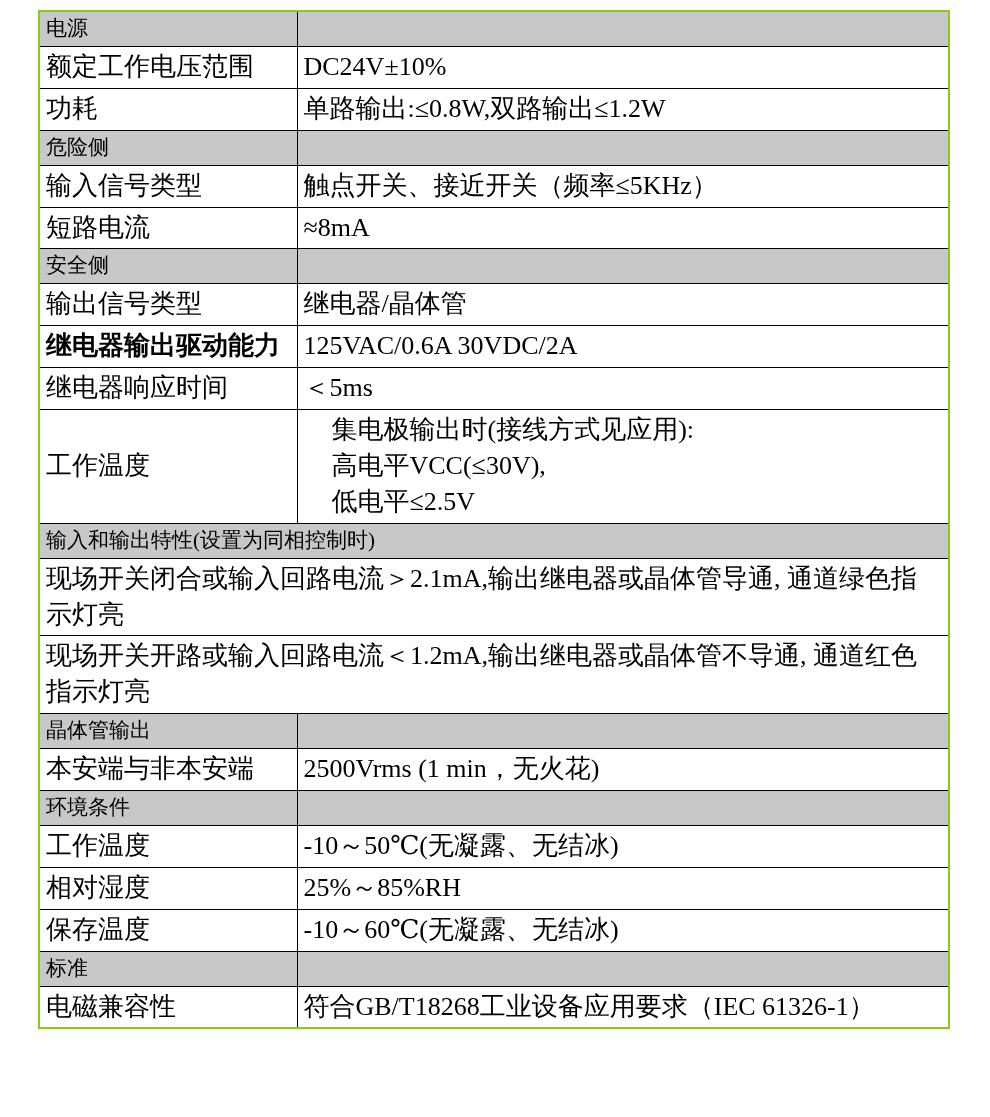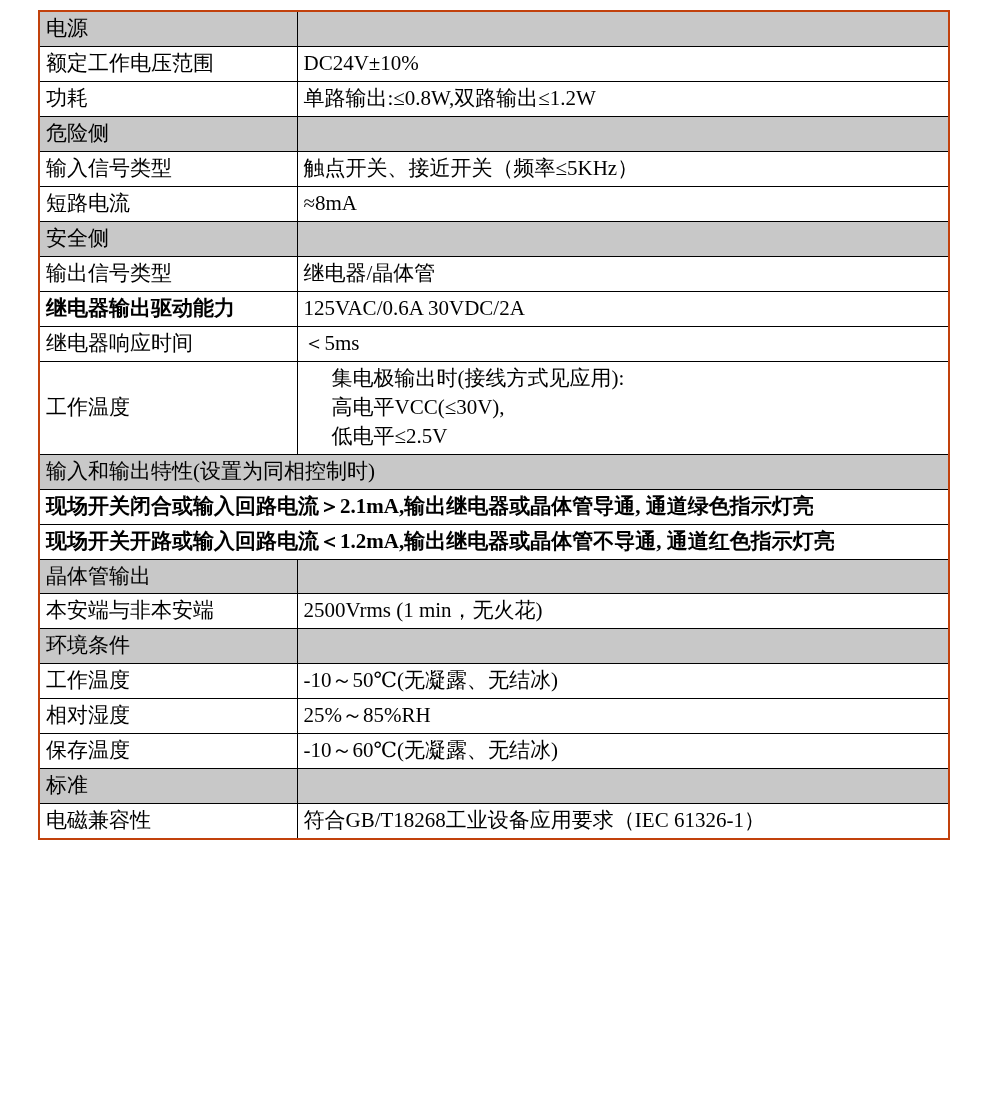--- a/index.html
+++ b/index.html
@@ -17,45 +17,44 @@
     position: relative;
     width: 990px;
     height: 1117px;
     box-sizing: border-box;
     padding: 10px 18px 12px 38px;
   }
   table.spec {
     width: 910px;
     border-collapse: collapse;
     table-layout: fixed;
-    border: 2px solid #c2410c;
+    border: 2px solid #84cc16;
   }
   table.spec td {
     border: 1px solid #000000;
     padding: 2px 6px 3px 6px;
-    font-size: 21px;
+    font-size: 26px;
     line-height: 1.38;
     vertical-align: middle;
     word-break: break-word;
   }
   col.c1 { width: 258px; }
   col.c2 { width: 652px; }
   tr.section td {
     background: #c8c8c8;
     font-size: 21px;
   }
   tr.section td.label {
     background: #c8c8c8;
   }
   tr.section td.empty {
     background: #c8c8c8;
   }
   tr.full td {
     background: #ffffff;
-    font-weight: bold;
   }
   td.label {
     white-space: nowrap;
   }
   td.value .line {
     display: block;
     margin-left: 28px;
   }
   td.wide {
     line-height: 1.42;

